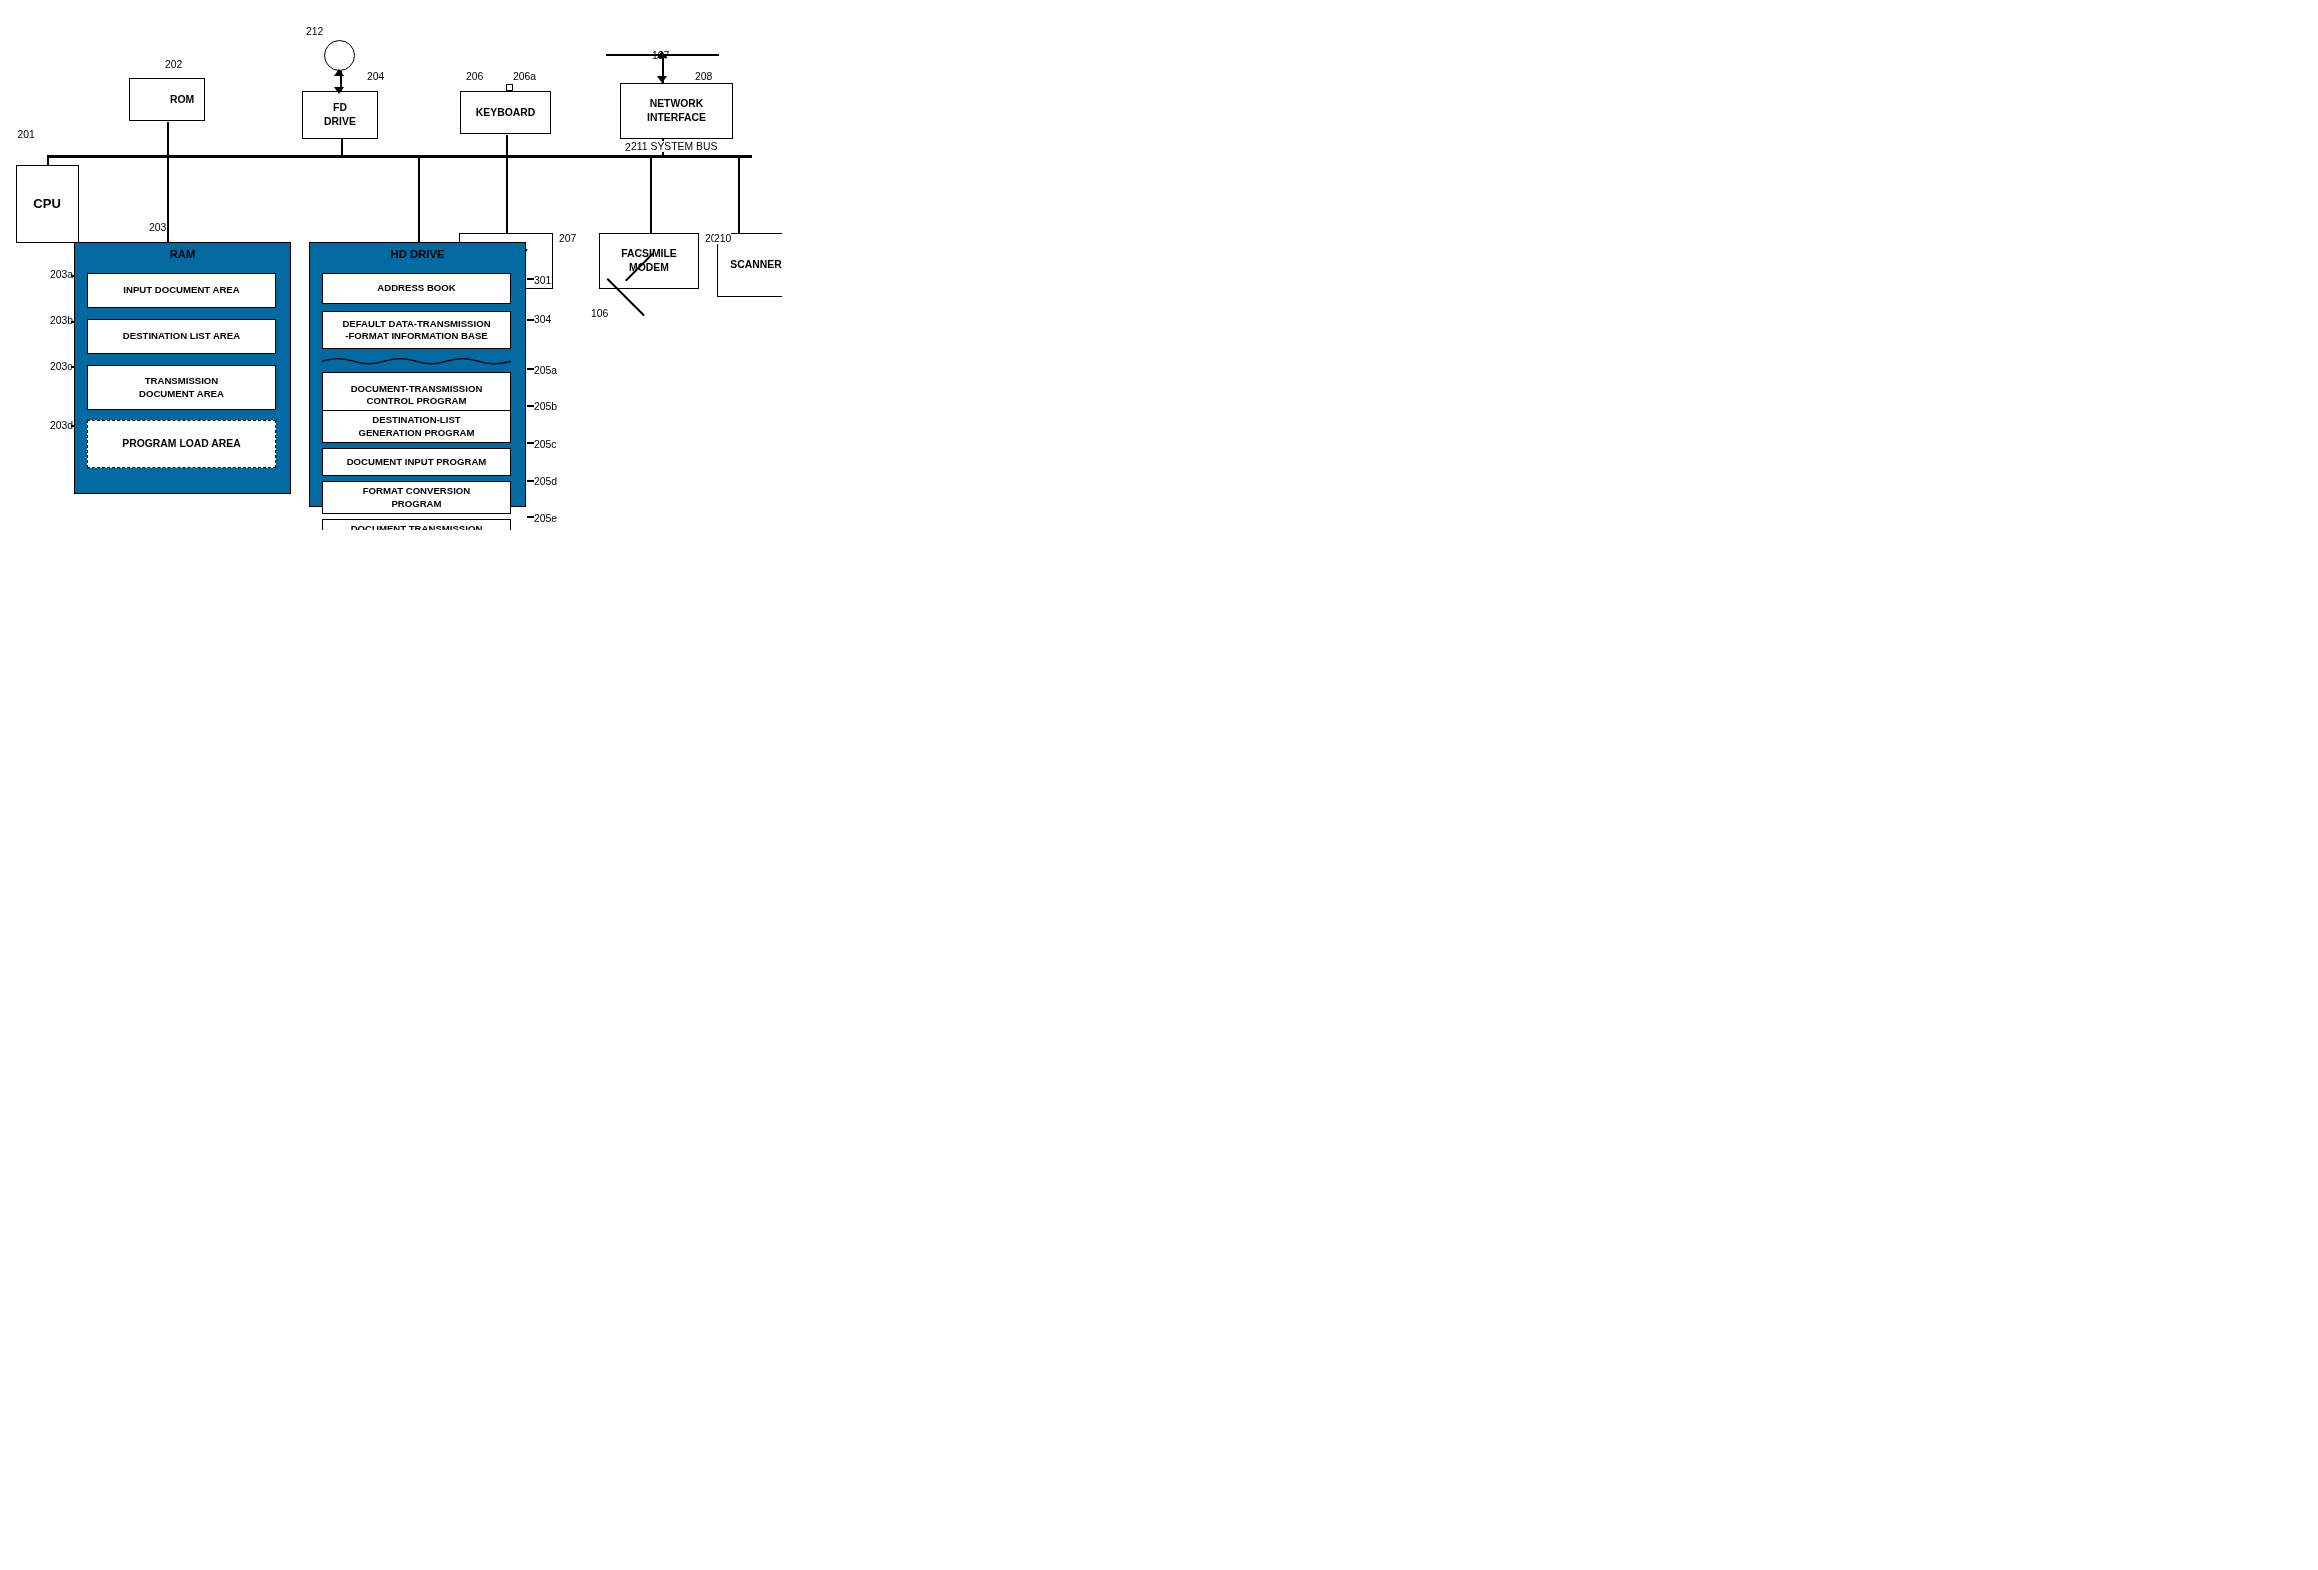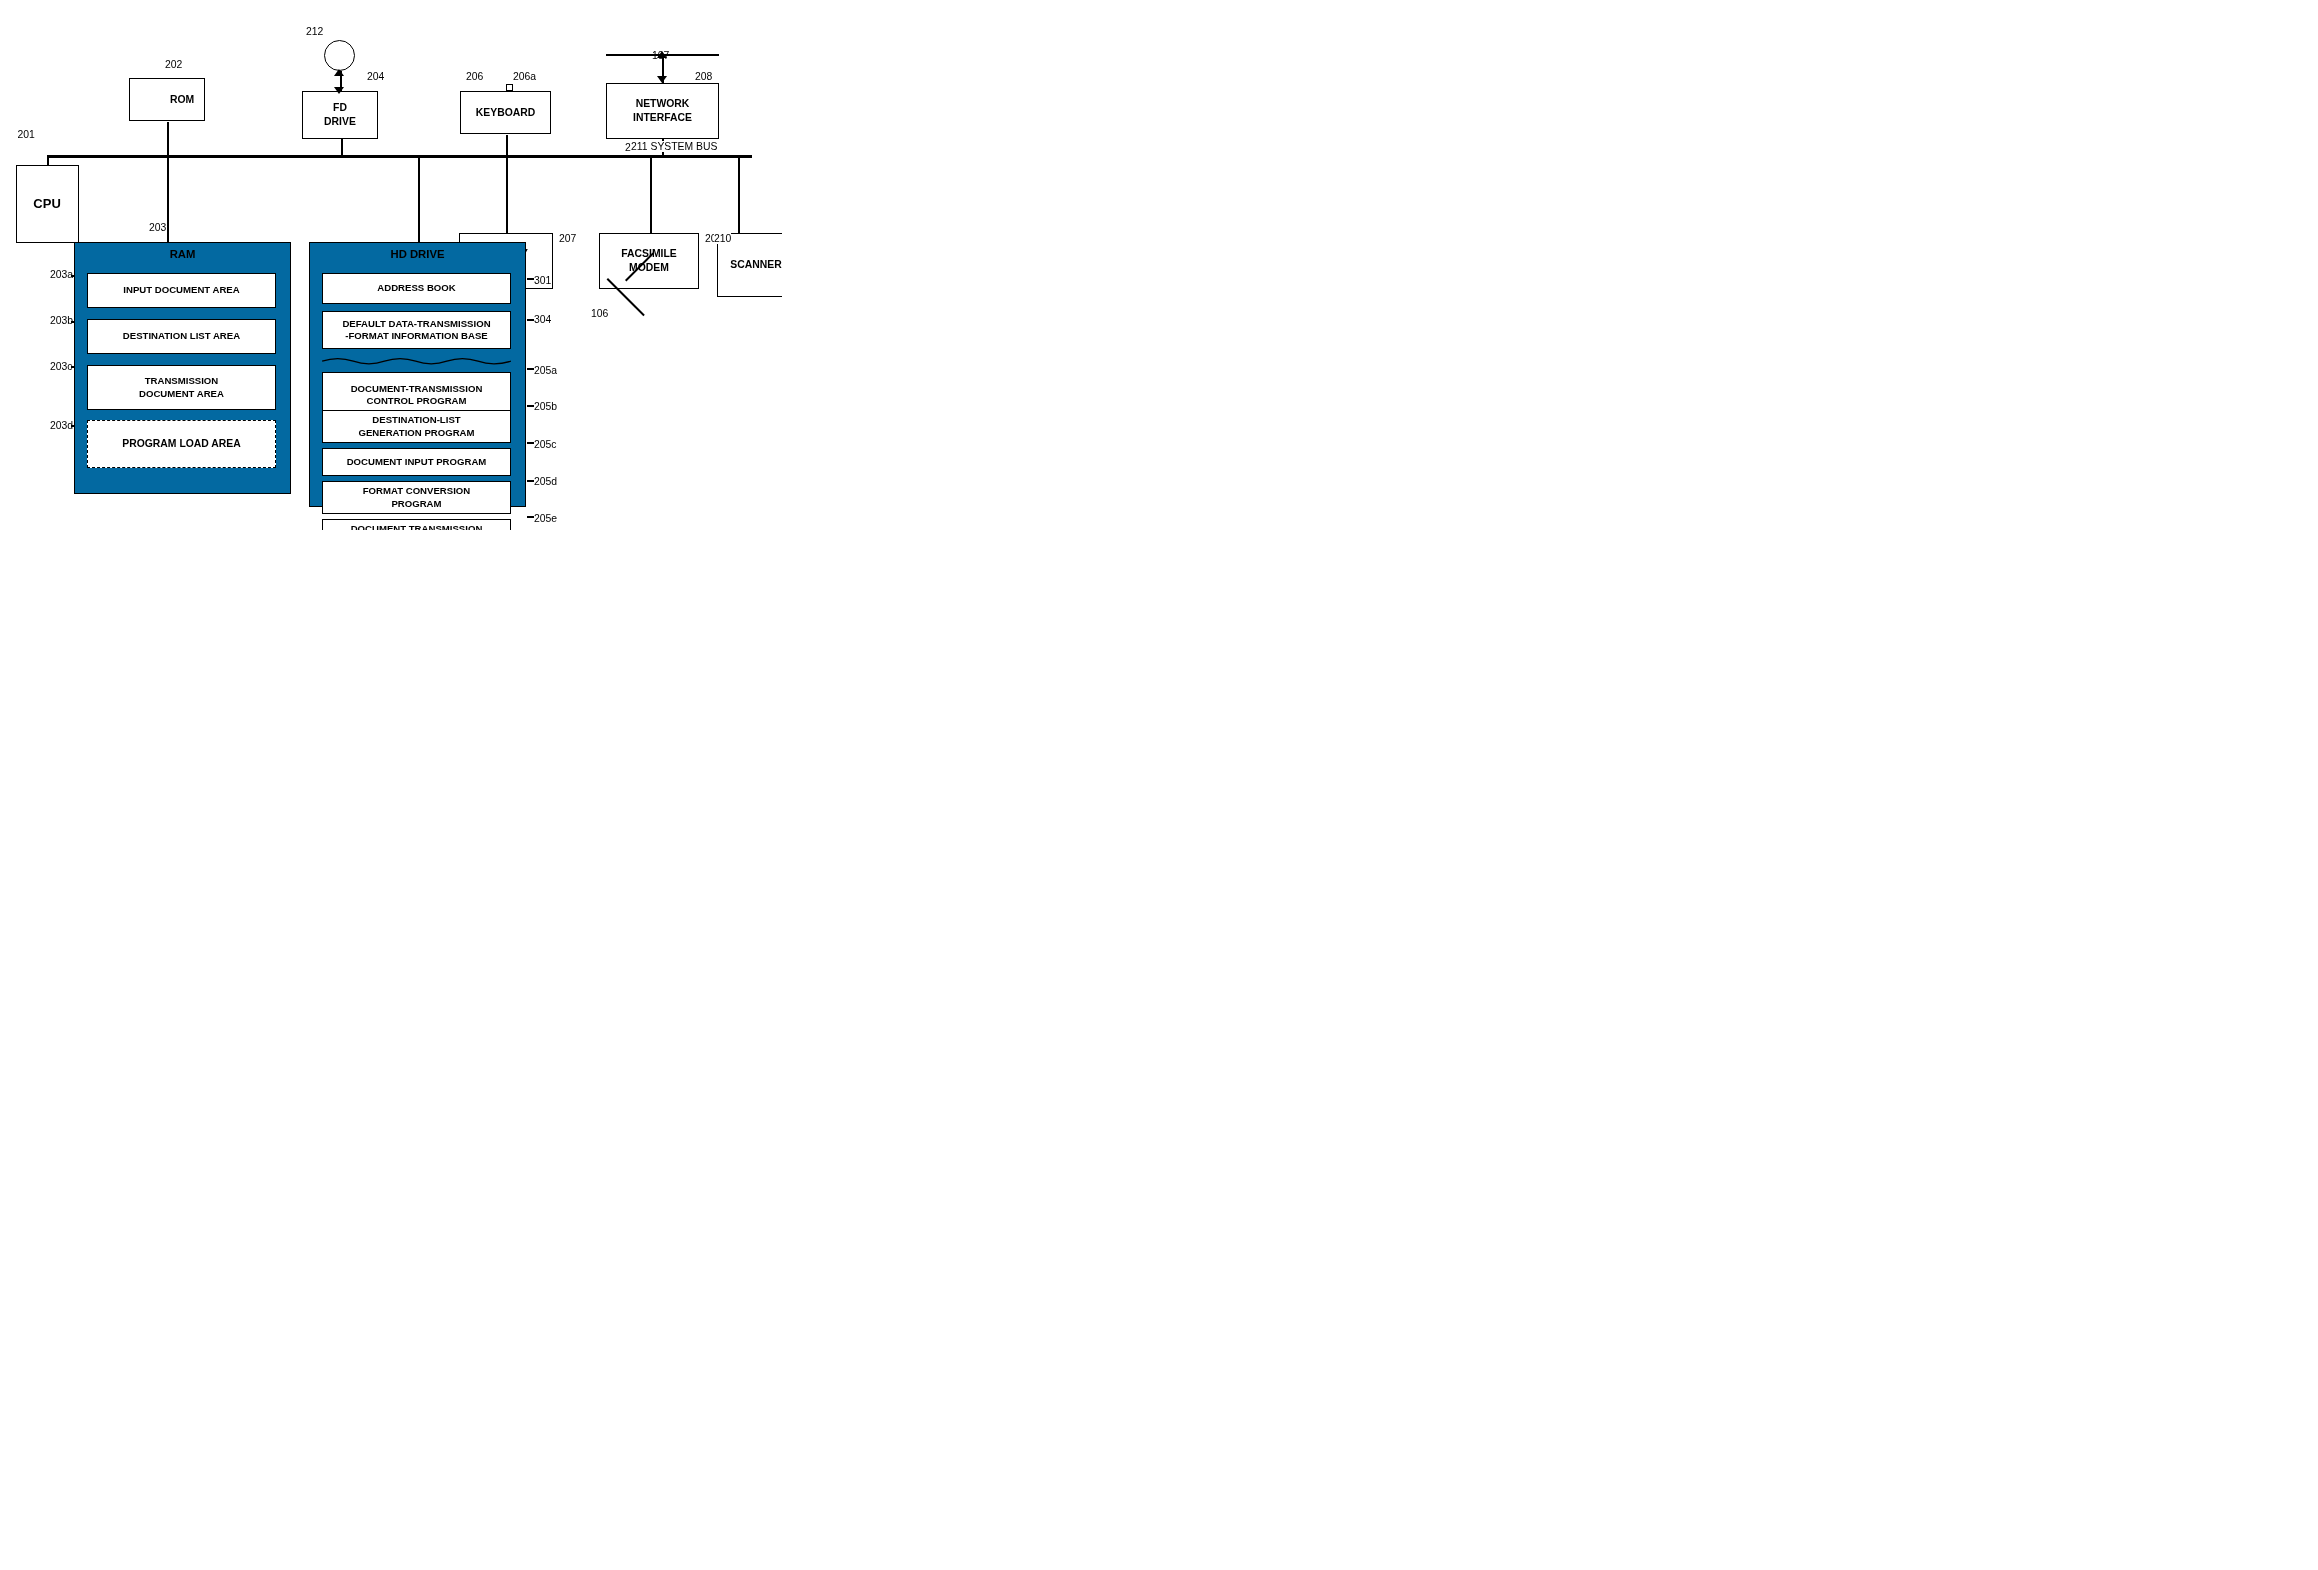--- a/index.html
+++ b/index.html
@@ -161,21 +161,21 @@
   <div class="box" style="left:460px; top:91px; width:91px; height:43px;">
     <span>KEYBOARD</span>
   </div>
   <div class="ref-num" style="top:71px; left:466px;">206</div>
   <div class="ref-num" style="top:71px; left:513px;">206a</div>
 
   <div style="position:absolute; left:506px; top:84px; width:7px; height:7px; border:1.7px solid #000; background:#fff;"></div>
 
   <div class="vline" style="left:506px; top:135px; height:20px;"></div>
 
-  <div class="box" style="left:606px; top:83px; width:113px; height:56px;">
+  <div class="box" style="left:620px; top:83px; width:113px; height:56px;">
     <span>NETWORK<br>INTERFACE</span>
   </div>
   <div class="ref-num" style="top:50px; left:652px;">107</div>
   <div class="ref-num" style="top:71px; left:695px;">208</div>
 
   <div class="hline" style="top:54px; left:606px; width:113px;"></div>
 
   <div class="vline" style="left:662px; top:54px; height:29px;"></div>
   <div style="position:absolute; left:657px; top:51px; width:0; height:0; border-left:5.2px solid transparent; border-right:5.2px solid transparent; border-bottom:7px solid #000;"></div>
   <div style="position:absolute; left:657px; top:76px; width:0; height:0; border-left:5.2px solid transparent; border-right:5.2px solid transparent; border-top:7px solid #000;"></div>

